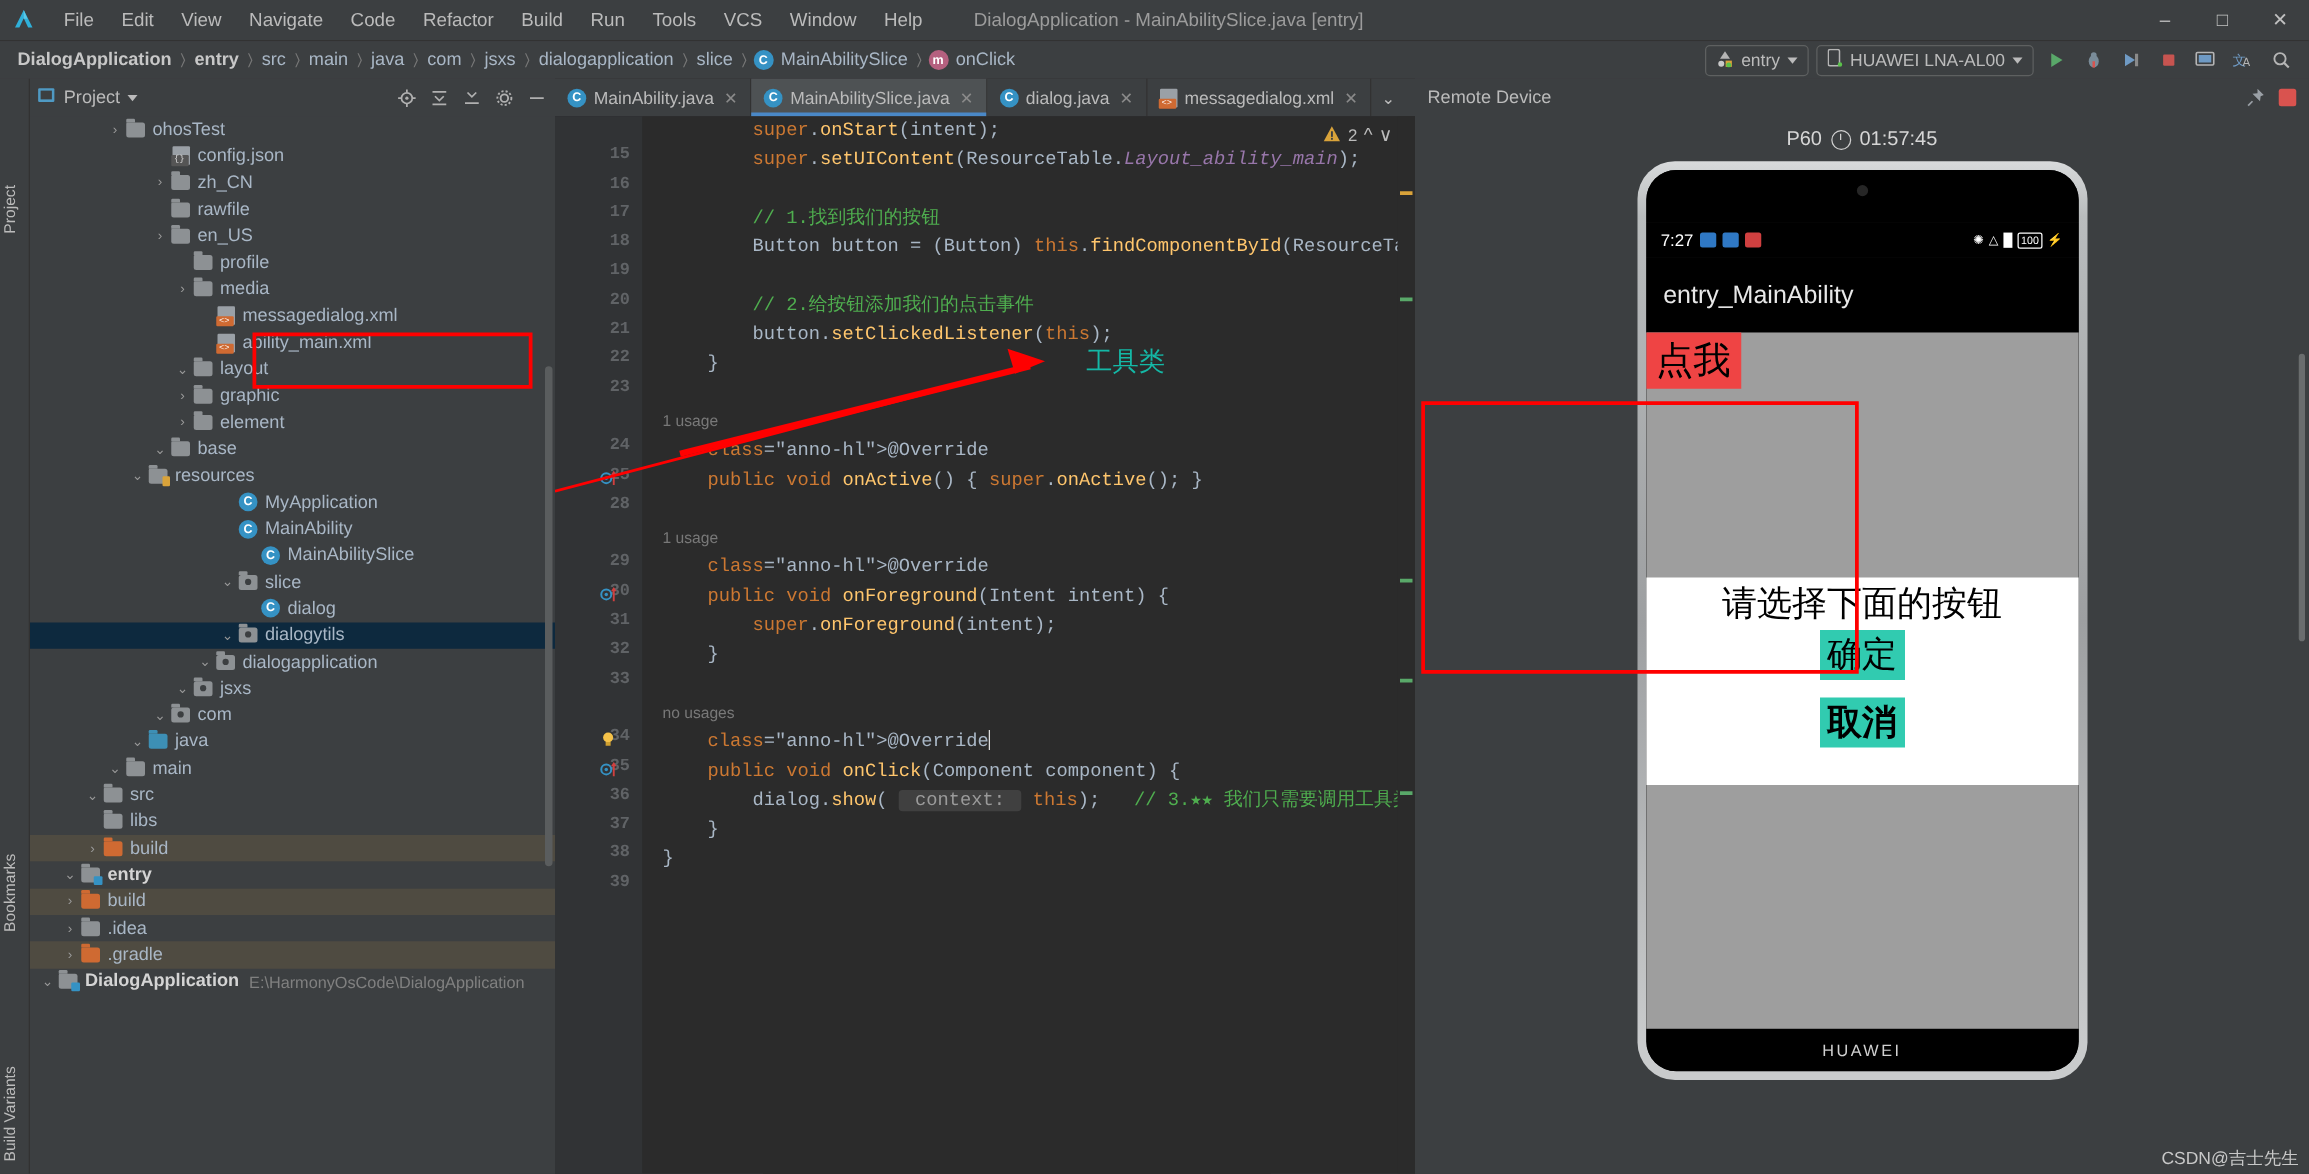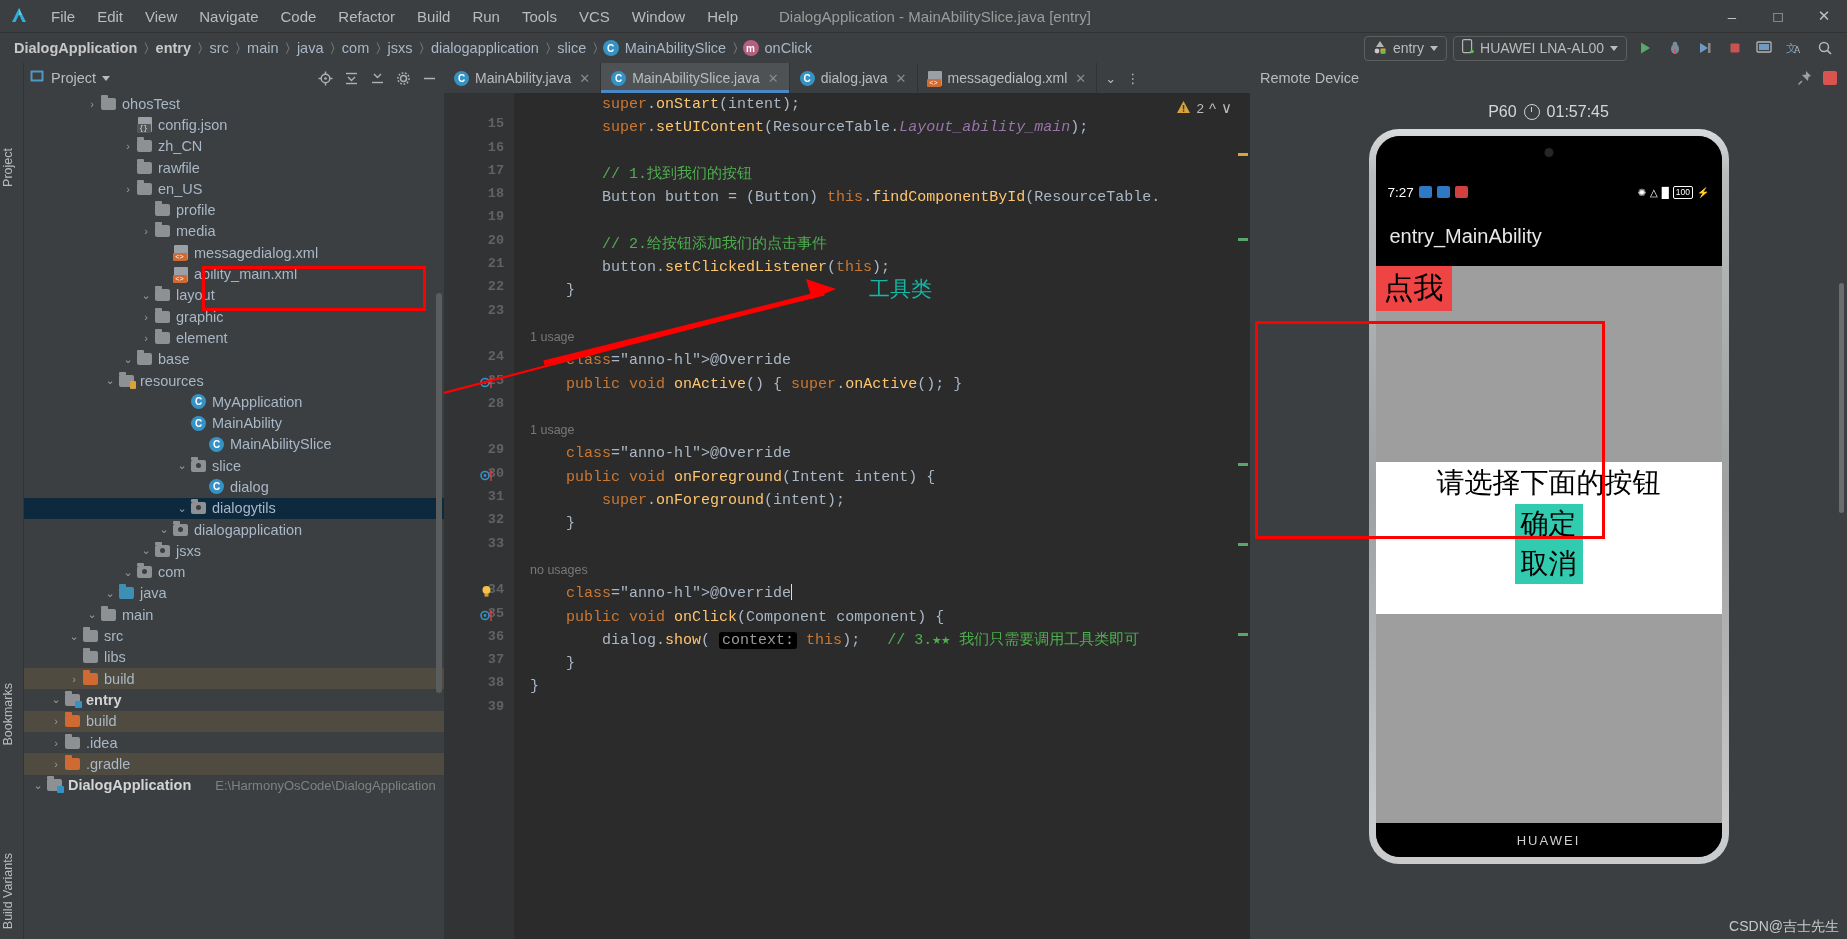--- a/index.html
+++ b/index.html
@@ -76,21 +76,21 @@
     display: flex; align-items: center; height: 21.3px; white-space: nowrap;
     color: #a9b7c6; padding-right: 4px; position: relative;
   }
   .trow.hl-brown { background: #4f4b41; }
   .trow.sel { background: #0d293e; }
   .arrow { width: 12px; flex: none; color: #9a9a9a; font-size: 11px; display:flex; align-items:center; justify-content:center; margin-right: 2px;}
   .arrow.none { visibility: hidden; }
   .ico { width: 17px; height: 16px; flex: none; margin-right: 5px; display: inline-flex; align-items:center; justify-content:center;}
   .tlabel { font-size: 14.5px; }
   .tlabel.b { font-weight: bold; color: #d4d4d4; }
-  .tpath { font-size: 13px; color: #808080; margin-left: 24px; }
+  .tpath { font-size: 13px; color: #808080; margin-left: 8px; }
 
   
   .folder { width: 15px; height: 12px; border-radius: 1px 2px 2px 2px; position: relative; }
   .folder::before {
     content:""; position: absolute; top: -3px; left: 0; width: 7px; height: 3px;
     border-radius: 1px 1px 0 0;
   }
   .f-gray { background: #8d9194; } .f-gray::before { background: #8d9194; }
   .f-orange { background: #cf6a32; } .f-orange::before { background: #cf6a32; }
   .f-blue { background: #3d8fb5; } .f-blue::before { background: #3d8fb5; }
@@ -165,41 +165,41 @@
   .gl .gfold {
     position: absolute; right: -18px; top: 5px; color: #8a8a8a; font-size: 11px;
   }
   
   .kw { color: #cc7832; }
   .meth { color: #ffc66d; }
   .cmt-green { color: #4fae4f; }
   .field { color: #9876aa; font-style: italic; }
   .id { color: #a9b7c6; }
   .usage { color: #787878; font-size: 12.5px; font-family: "Liberation Sans", sans-serif; }
-  .hintbox { background: #000000; color: #9a9a9a; border-radius: 3px; padding: 0 3px; font-style: normal;}
+  .hintbox { background: #404040; color: #9a9a9a; border-radius: 3px; padding: 0 13px; font-style: normal;}
   .caret-bar { display:inline-block; width:1px; height:16px; background:#dcdcdc; vertical-align:-3px;}
 
   .warnbar {
     position: absolute; right: 0; top: 0; width: 14px; height: 100%; background: #2b2b2b;
   }
   .warn-tick { position:absolute; right: 2px; width: 10px; height: 3px; }
   .insp-widget {
     position: absolute; right: 18px; top: 6px; display: flex; align-items: center; gap: 5px;
     font-size: 13.5px; color: #bbbbbb; z-index: 5;
   }
 
   
   .arrow-annot { position:absolute; left:0; top:0; pointer-events:none; z-index:30; }
   .annot-text {
     position: absolute; color: #14b8a6; font-size: 21px; z-index: 31;
     font-family: Liberation Serif, serif;
   }
 
   
-  .devpanel { width: 597px; flex: none; background: #3c3f41; display: flex; flex-direction: column; position: relative;}
+  .devpanel { width: 715px; flex: none; background: #3c3f41; display: flex; flex-direction: column; position: relative;}
   .devhead { height: 30px; display: flex; align-items: center; padding: 0 10px; font-size: 14.5px; color: #bbbbbb; flex:none;}
   .devhead-icons { margin-left: auto; display:flex; align-items:center; gap: 10px;}
   .pin-ico { width: 16px; height: 16px; }
   .stop-ico { width: 14px; height: 14px; background: #d9534f; border-radius: 2px;}
   .devbody { flex: 1; position: relative; display: flex; flex-direction: column; align-items: center; text-align: center; }
   .dev-title { margin-top: 10px; font-size: 16px; color: #d6d6d6; display: flex; align-items: center; gap: 7px;}
   .clock-ico {
     width: 16px; height: 16px; border: 1.6px solid #cfcfcf; border-radius: 50%; position: relative;
   }
   .clock-ico::after {
@@ -947,21 +947,21 @@
             </div>
             <div class="app-title-bar">entry_MainAbility</div>
 
             <div class="app-content">
               <div class="btn-dianwo">点我</div>
               <div class="dlg" style="top:196px;">
                 <div class="dlg-title">请选择下面的按钮</div>
                 <div>
                   <span class="dlg-btn">确定</span>
                 </div>
-                <div style="">
+                <div style="margin-top:14px;font-weight:bold;">
                   <span class="dlg-btn">取消</span>
                 </div>
                 <div style="height:30px;"></div>
               </div>
             </div>
 
             <div class="phone-brand">HUAWEI</div>
           </div>
         </div>
 

